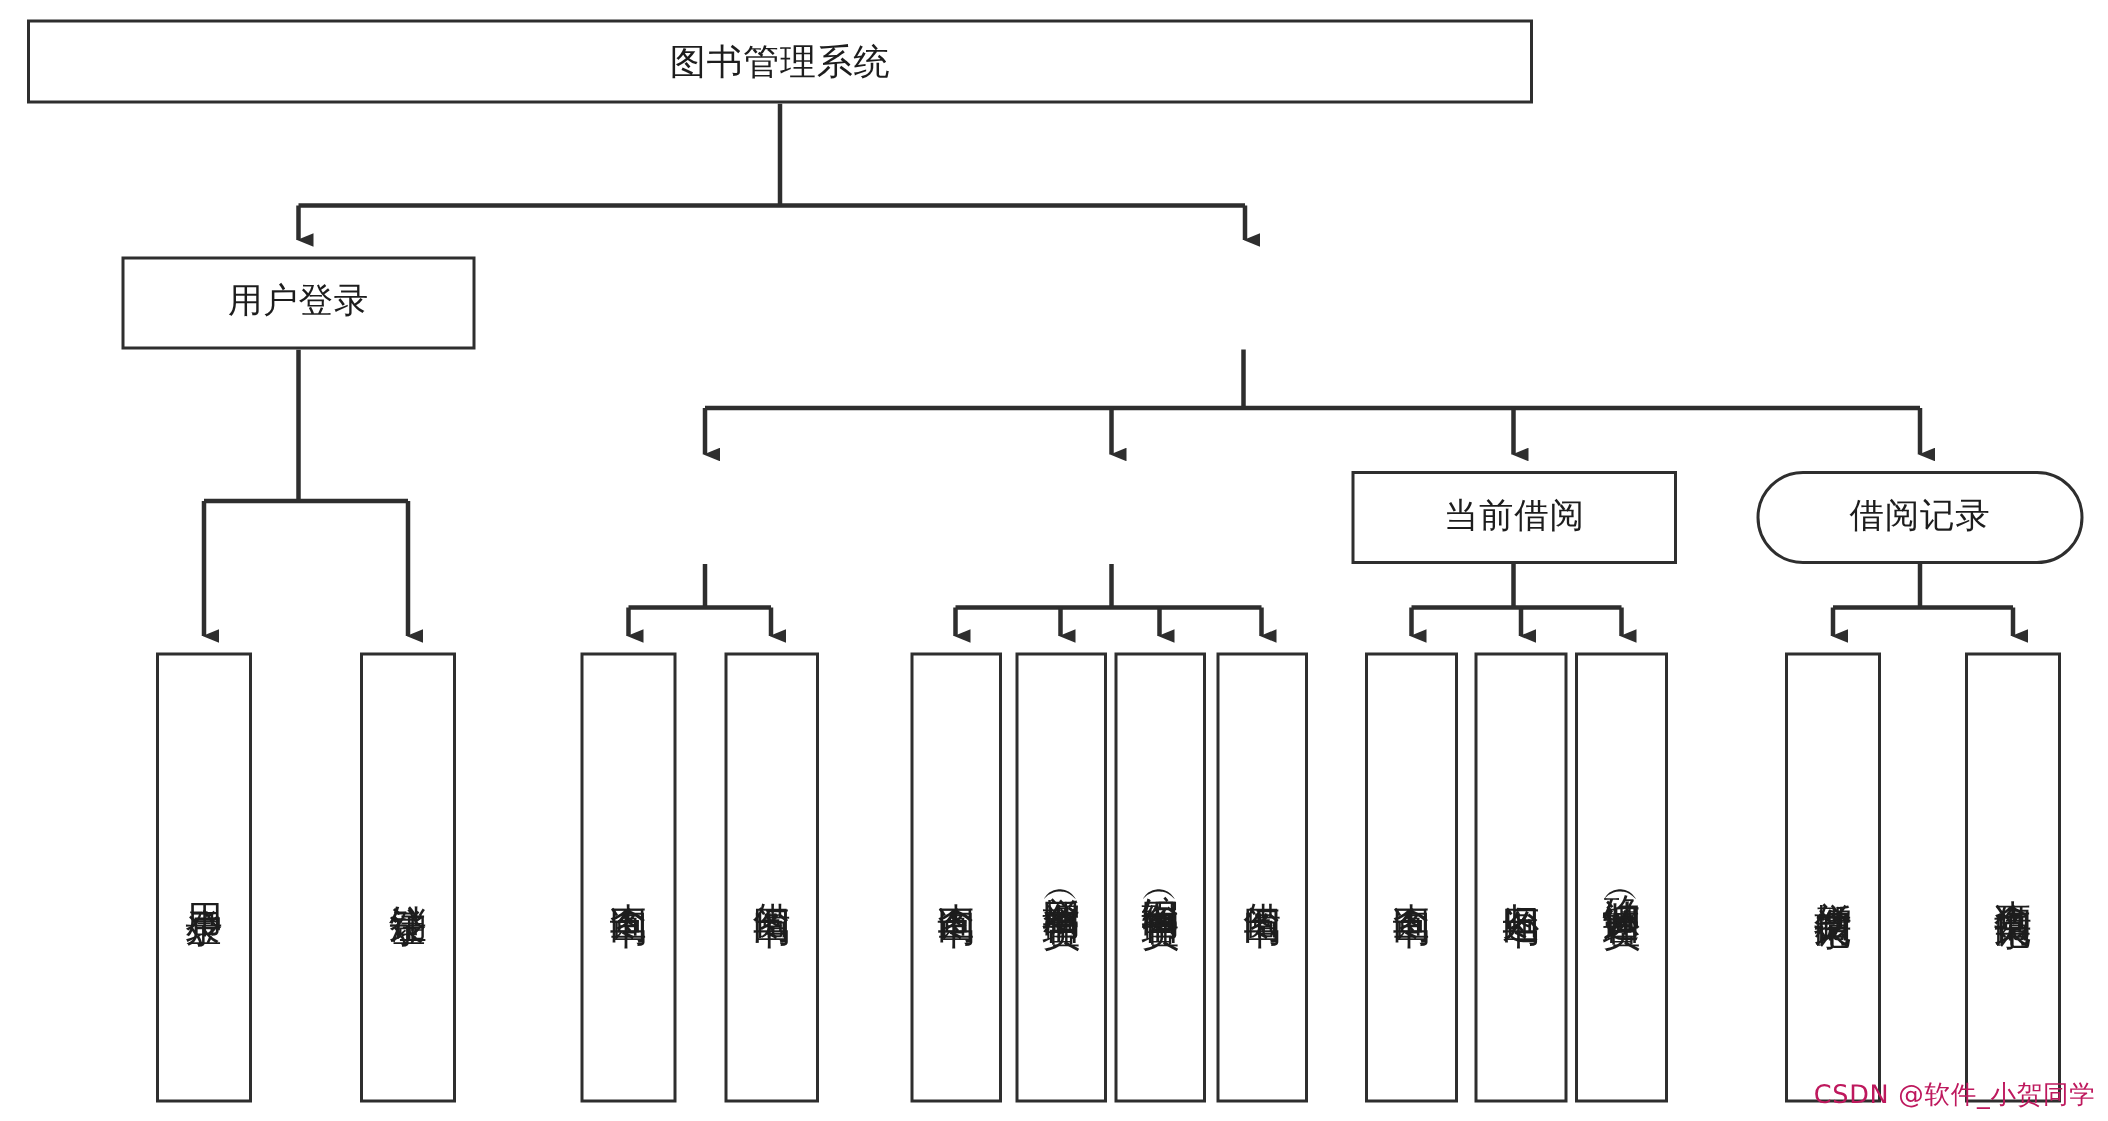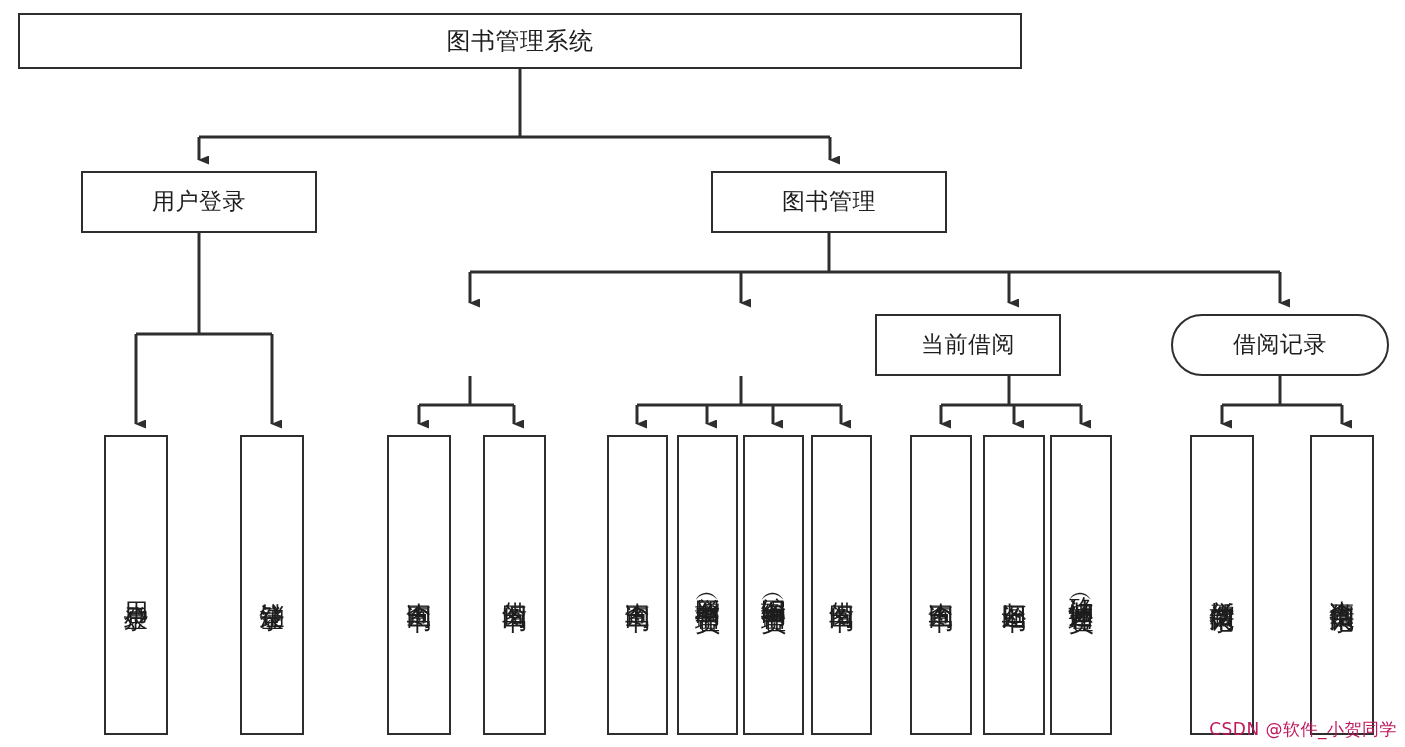--- a/index.html
+++ b/index.html
@@ -127,25 +127,22 @@
     </g>
   </svg>
 
   <div class="node horiz root" style="left:18px; top:13px; width:1004px; height:56px;">
     <span class="lbl">图书管理系统</span>
   </div>
 
   <div class="node horiz" style="left:81px; top:171px; width:236px; height:62px;">
     <span class="lbl">用户登录</span>
   </div>
-  <div class="node horiz" style="left:711px; top:171px; width:236px; height:62px;">
-    <span class="lbl">图书管理</span>
-  </div>
 
-  <div class="node horiz" style="left:875px; top:314px; width:186px; height:62px;">
+  <div class="node horiz" style="left:901px; top:314px; width:217px; height:62px;">
     <span class="lbl">当前借阅</span>
   </div>
   <div class="node horiz" style="left:1171px; top:314px; width:218px; height:62px;border-radius:31px;">
     <span class="lbl">借阅记录</span>
   </div>
 
   <div class="node vert" style="left:104px; top:435px; width:64px; height:300px;">
     <span class="lbl">用户登录</span>
   </div>
   <div class="node vert" style="left:240px; top:435px; width:64px; height:300px;">

